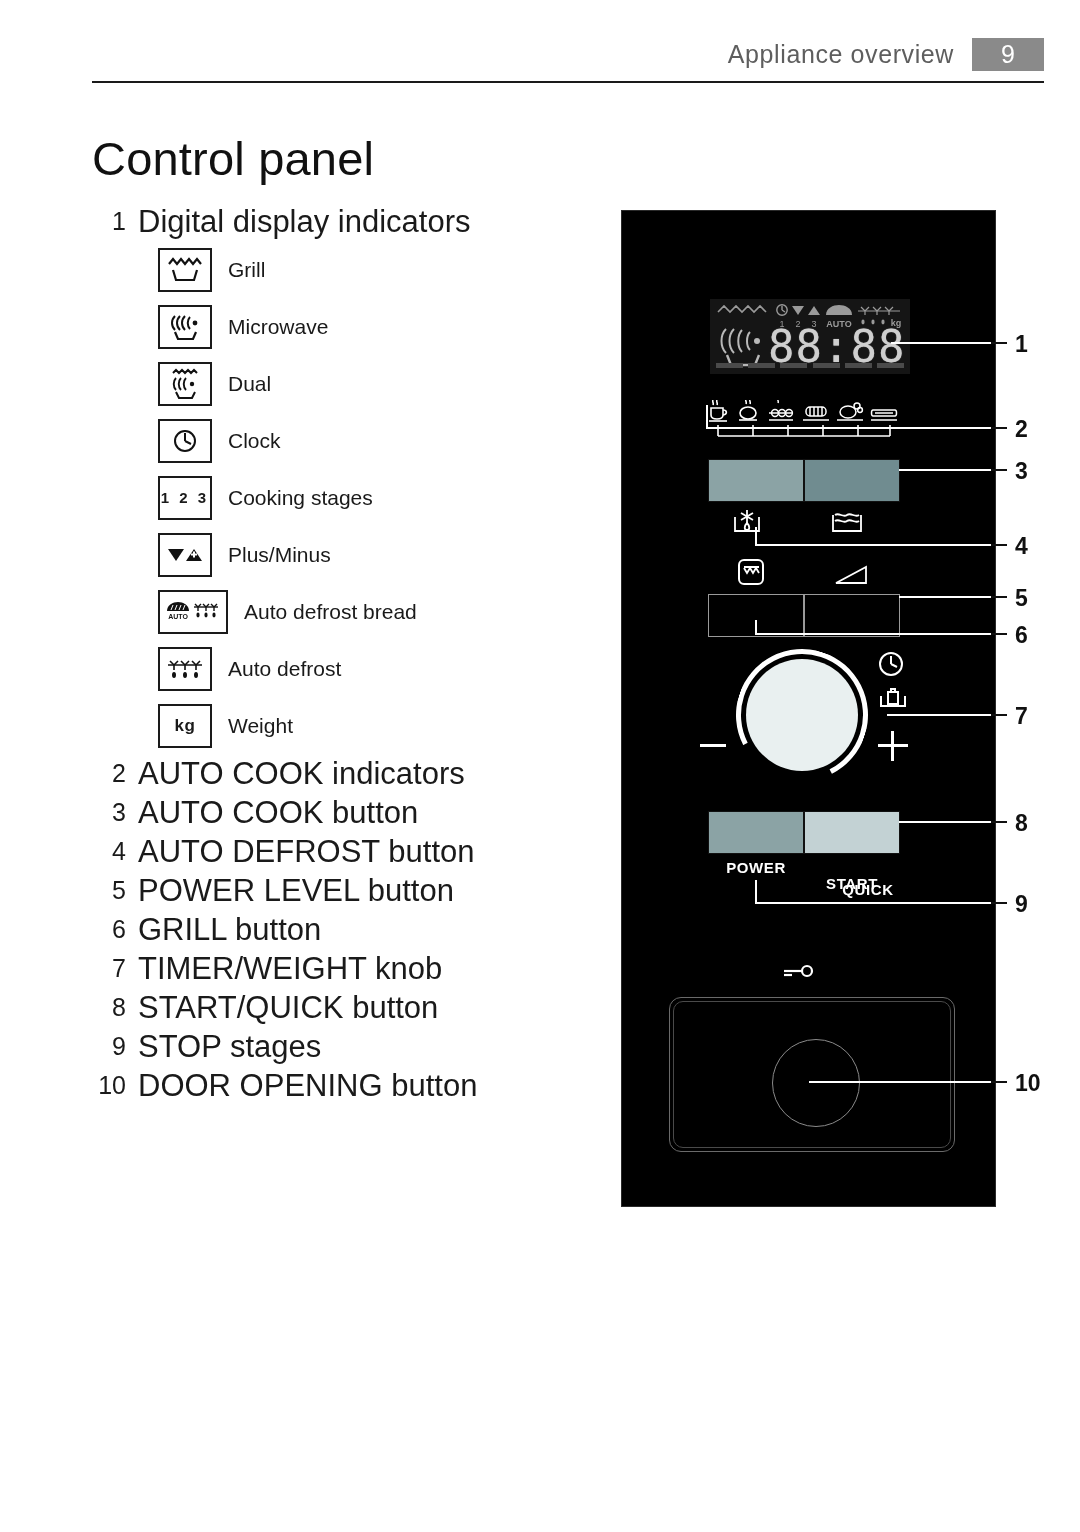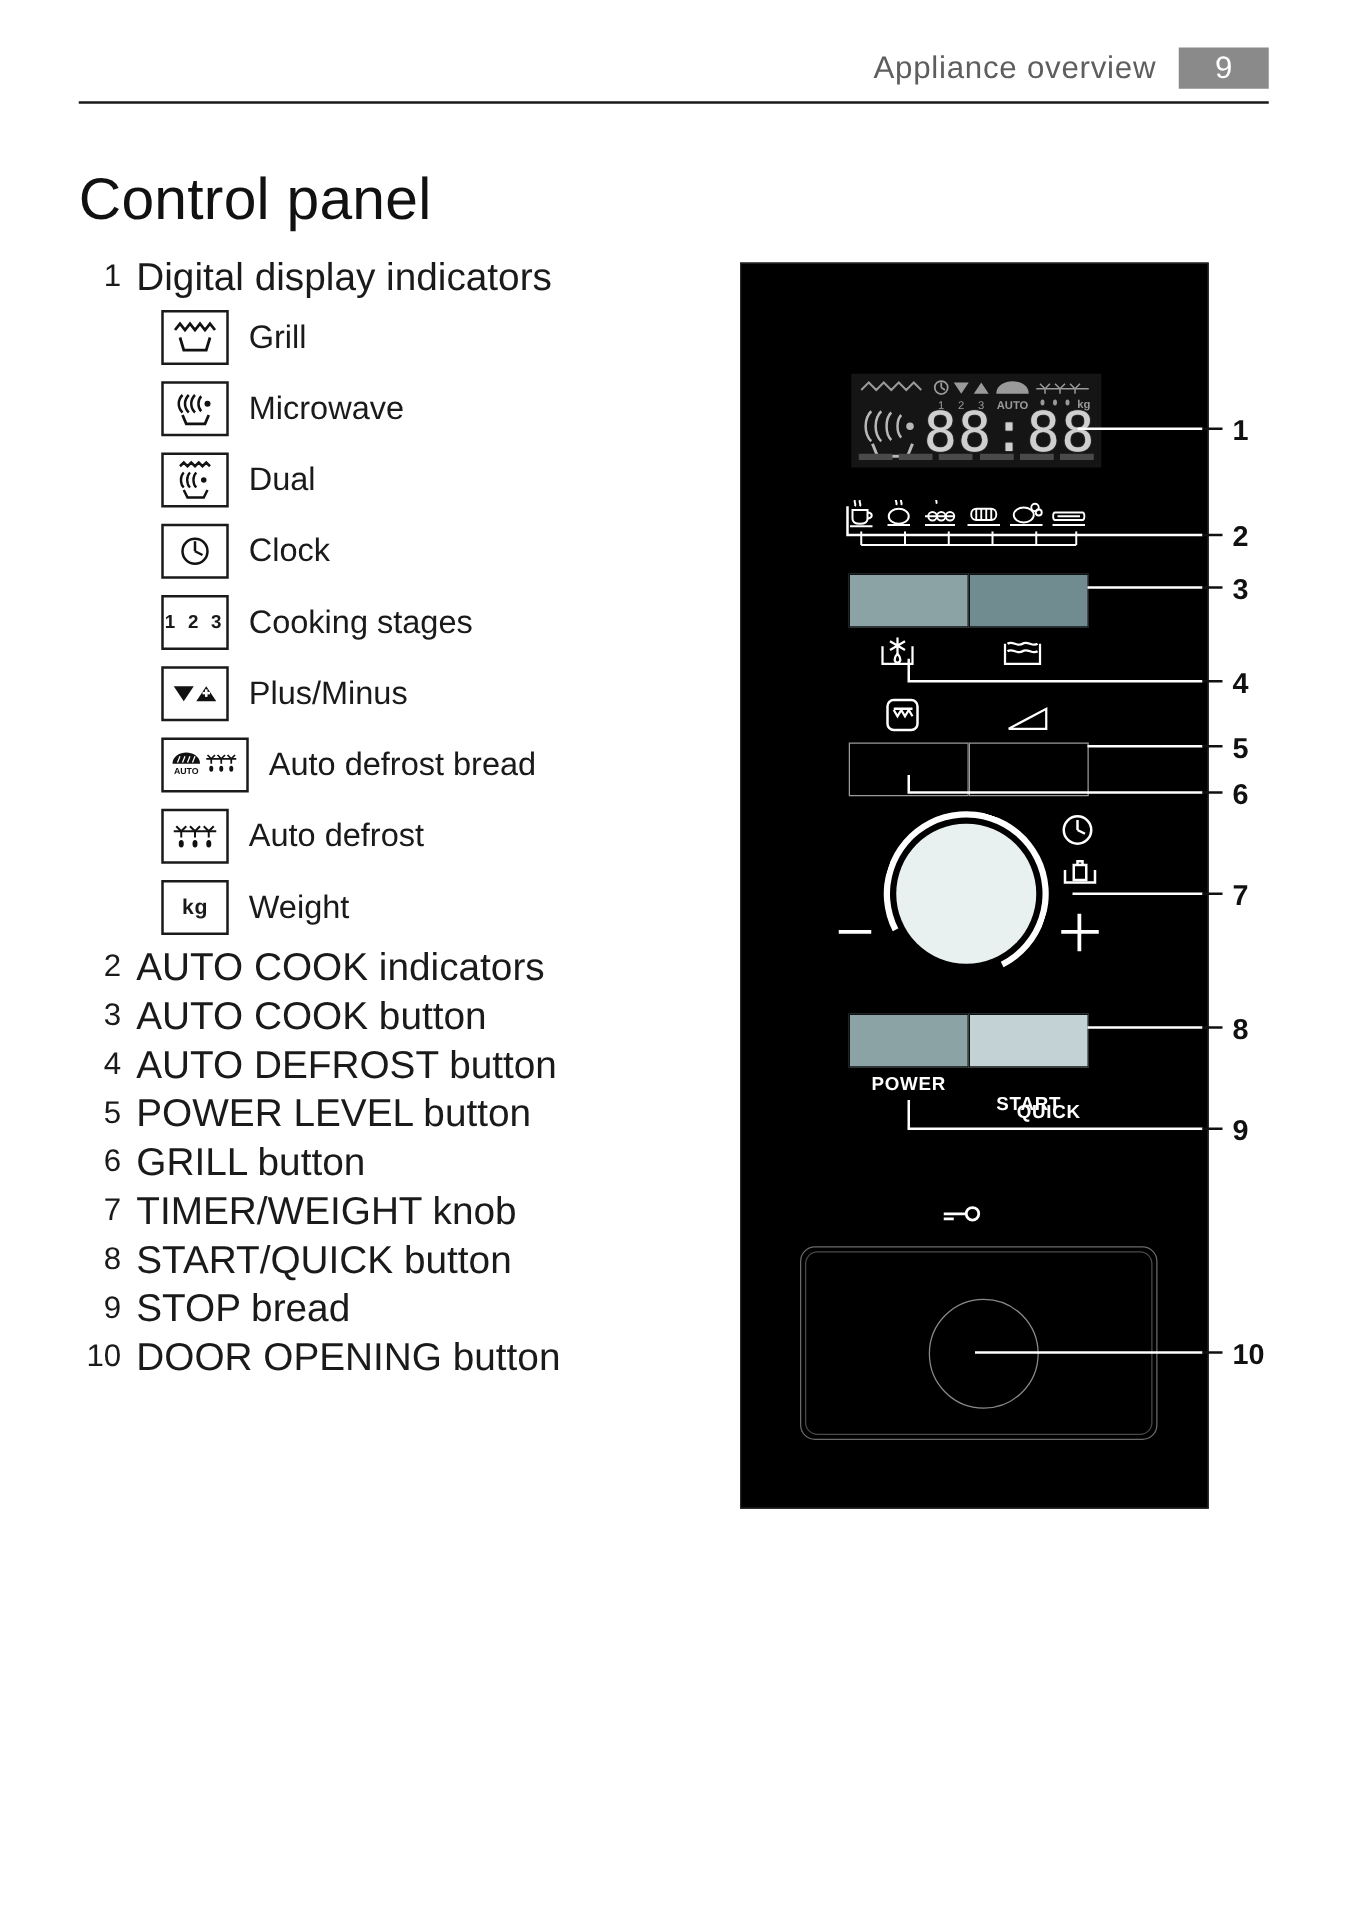--- a/index.html
+++ b/index.html
@@ -3,21 +3,21 @@
 <meta charset="utf-8">
 <style>
   * { box-sizing: border-box; margin: 0; padding: 0; }
   html, body {
     width: 1080px; height: 1532px;
     background: #ffffff;
     font-family: "Liberation Sans", sans-serif;
     color: #1a1a1a;
     overflow: hidden;
   }
-  .page { position: relative; width: 964px; height: 1532px; }
+  .page { position: relative; width: 964px; height: 1532px; margin-left: 29px; }
 
   
   .header {
     position: absolute; left: 63px; top: 38px; width: 952px;
     display: flex; align-items: center; justify-content: flex-end;
   }
   .header-title {
     font-size: 25px; color: #5e5e5e; letter-spacing: .6px;
     font-weight: 400; padding-right: 18px;
   }
@@ -39,21 +39,21 @@
 
   
   .list { position: absolute; left: 63px; top: 202px; width: 500px; }
   .row { display: flex; align-items: center; min-height: 39px; }
   .row .num {
     width: 46px; text-align: right; padding-right: 12px;
     font-size: 25px; color: #1a1a1a;
   }
   .row .txt { font-size: 31px; color: #1a1a1a; }
   .sub-row { display: flex; align-items: center; height: 57px; padding-left: 66px; }
-  .sub-row .label { font-size: 26px; color: #1a1a1a; padding-left: 16px; }
+  .sub-row .label { font-size: 21px; color: #1a1a1a; padding-left: 16px; }
 
   .ibox {
     width: 54px; height: 44px; border: 2px solid #1a1a1a;
     display: flex; align-items: center; justify-content: center;
     flex: 0 0 auto; background: #fff;
   }
   .ibox.wide { width: 70px; }
   .ibox svg { display: block; }
   .ibox .kgtxt { font-size: 17px; font-weight: bold; letter-spacing: .5px; }
   .ibox .stages { font-size: 15px; font-weight: bold; letter-spacing: 3px; }
@@ -299,21 +299,21 @@
     <div class="row">
       <span class="num">7</span>
       <span class="txt">TIMER/WEIGHT knob</span>
     </div>
     <div class="row">
       <span class="num">8</span>
       <span class="txt">START/QUICK button</span>
     </div>
     <div class="row">
       <span class="num">9</span>
-      <span class="txt">STOP bread</span>
+      <span class="txt">STOP stages</span>
     </div>
     <div class="row">
       <span class="num">10</span>
       <span class="txt">DOOR OPENING button</span>
     </div>
   </div>
 
   <div class="panel">
 
     <div class="lcd">

